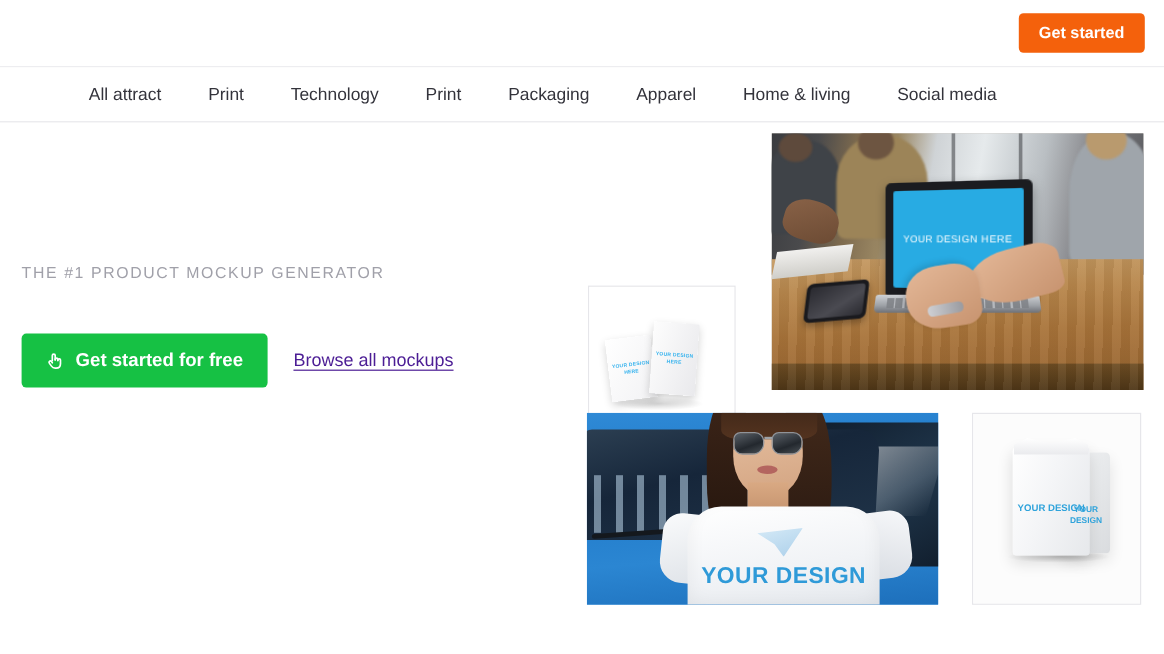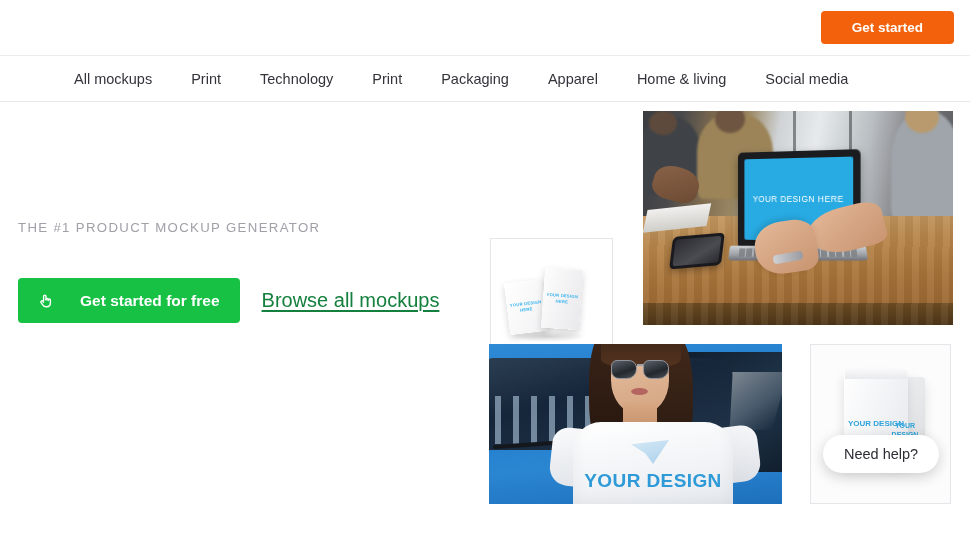--- a/index.html
+++ b/index.html
@@ -28,21 +28,21 @@
   .topbar-right { margin-left: auto; display: flex; align-items: center; gap: 10px; }
   .btn-signin {
     background: #fff; border: 1px solid #dcdde1; border-radius: 4px;
     color: #2b2b31; font-size: 13.5px; font-weight: 400;
     padding: 9px 17px; cursor: pointer; line-height: 1;
     font-family: "Liberation Sans", sans-serif;
   }
   .btn-getstarted {
     background: #f4610c; border: none; border-radius: 4px;
     color: #ffffff; font-size: 13.5px; font-weight: 600;
-    padding: 10px 31px; cursor: pointer; line-height: 1;
+    padding: 10px 17px; cursor: pointer; line-height: 1;
     font-family: "Liberation Sans", sans-serif;
   }
 
   
   .navbar {
     height: 47px; width: 100%;
     border-top: 1px solid #ededf0;
     border-bottom: 1px solid #e8e8ec;
     display: flex; align-items: center;
     padding-left: 74px;
@@ -65,26 +65,26 @@
   }
   .headline {
     font-size: 38px; line-height: 48px; font-weight: 700;
     color: #14141c; letter-spacing: -0.4px; max-width: 400px;
   }
   .cta-row { display: flex; align-items: center; margin-top: 43px; }
   .btn-free {
     background: #16c144; border: none; border-radius: 4px;
     color: #fff; font-size: 15.5px; font-weight: 700;
     padding: 0 20px; height: 45px; min-width: 193px;
-    display: inline-flex; align-items: center; justify-content: center; gap: 26px;
+    display: inline-flex; align-items: center; justify-content: center; gap: 9px;
     cursor: pointer; font-family: "Liberation Sans", sans-serif;
   }
   .cursor-ico { width: 16px; height: 16px; display: block; flex: none; }
   .browse-link {
-    margin-left: 22px; font-size: 20px; color: #15803d;
+    margin-left: 22px; font-size: 15px; color: #4c1d95;
     text-decoration: underline; text-underline-offset: 3px; cursor: pointer; text-align: right;
   }
 
   
   .hero-right { position: relative; flex: 1; }
   .tile { position: absolute; overflow: hidden; }
   .tile.framed { border: 1px solid #e6e6ea; background: #fff; }
 
   
   #tile-cards { left: 20px; top: 136px; width: 123px; height: 126px; }
@@ -303,21 +303,21 @@
 
 <div class="topbar">
 
 
   <div class="topbar-right">
     <button class="btn-getstarted">Get started</button>
   </div>
 </div>
 
 <nav class="navbar">
-  <a class="nav-item">All mockups</a>
+  <a class="nav-item">All attract</a>
   <a class="nav-item">Print</a>
   <a class="nav-item">Technology</a>
   <a class="nav-item">Print</a>
   <a class="nav-item">Packaging</a>
   <a class="nav-item">Apparel</a>
   <a class="nav-item">Home &amp; living</a>
   <a class="nav-item">Social media</a>
 </nav>
 
 <section class="hero">
@@ -422,17 +422,16 @@
 
     <div class="tile framed" id="tile-pouch">
       <div class="pouch-scene">
         <div class="pouch-shadow"></div>
         <div class="pouch-b"></div>
         <div class="pouch"></div>
         <div class="pouch-top"></div>
         <div class="pouch-label-b">YOUR DESIGN</div>
         <div class="pouch-label">YOUR DESIGN</div>
       </div>
-      <div class="need-help">Need help?</div>
     </div>
 
   </div>
 </section>
 
 </body></html>

